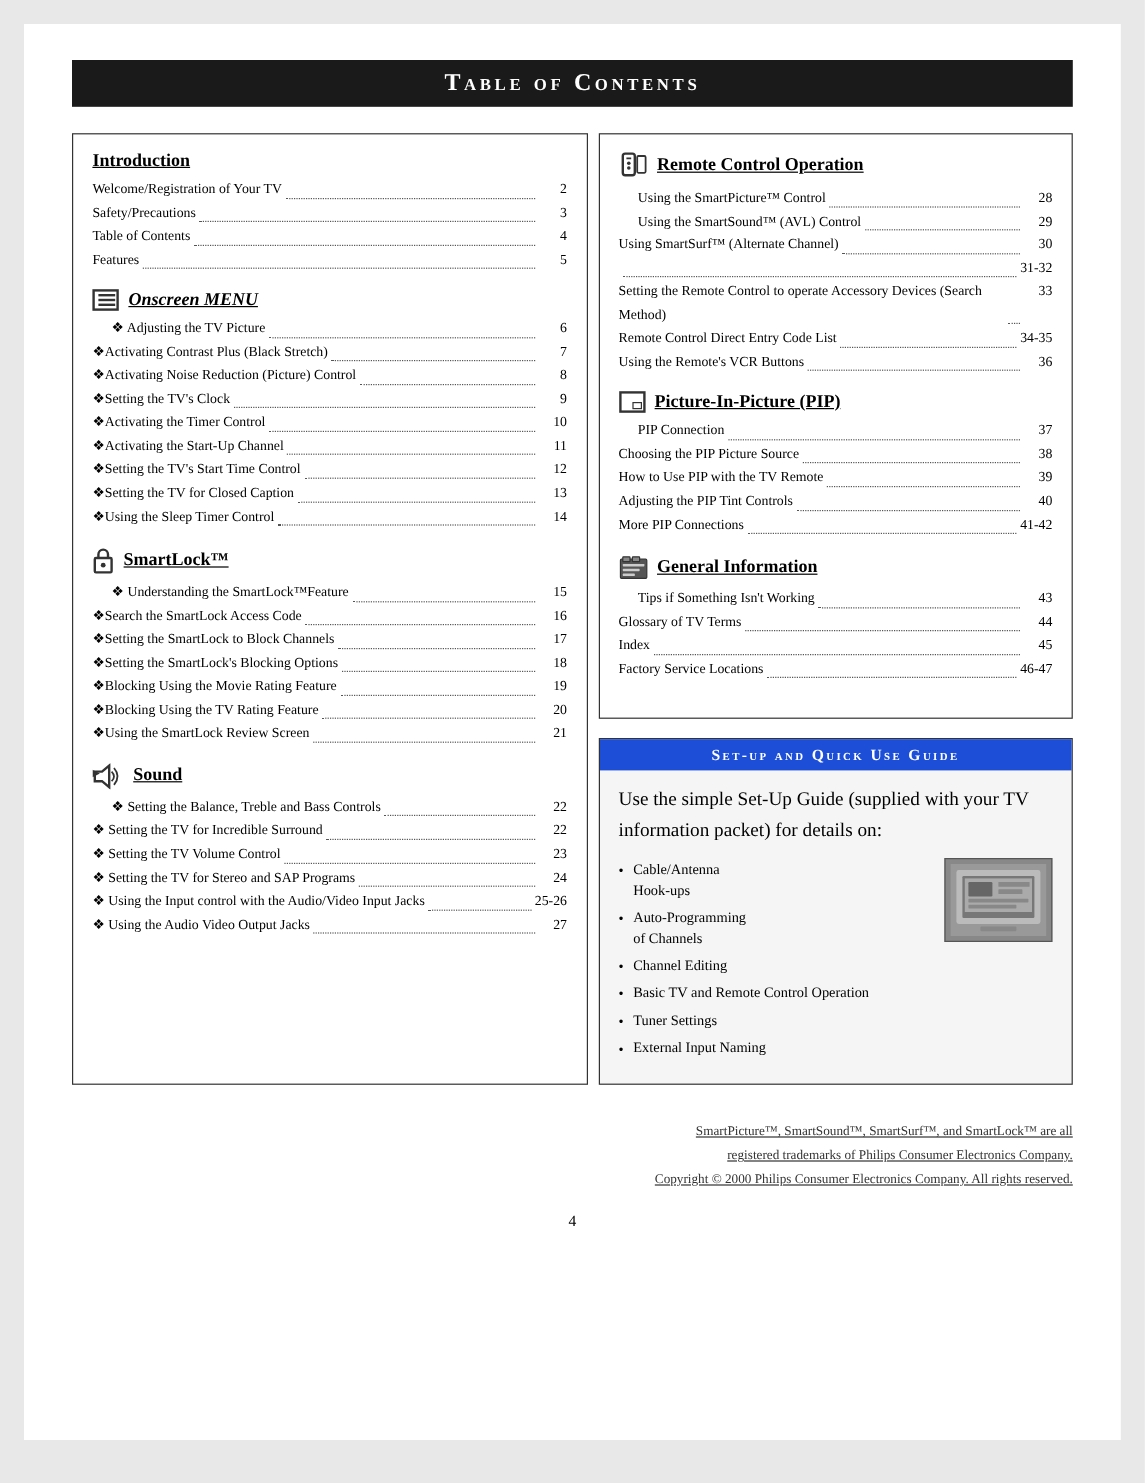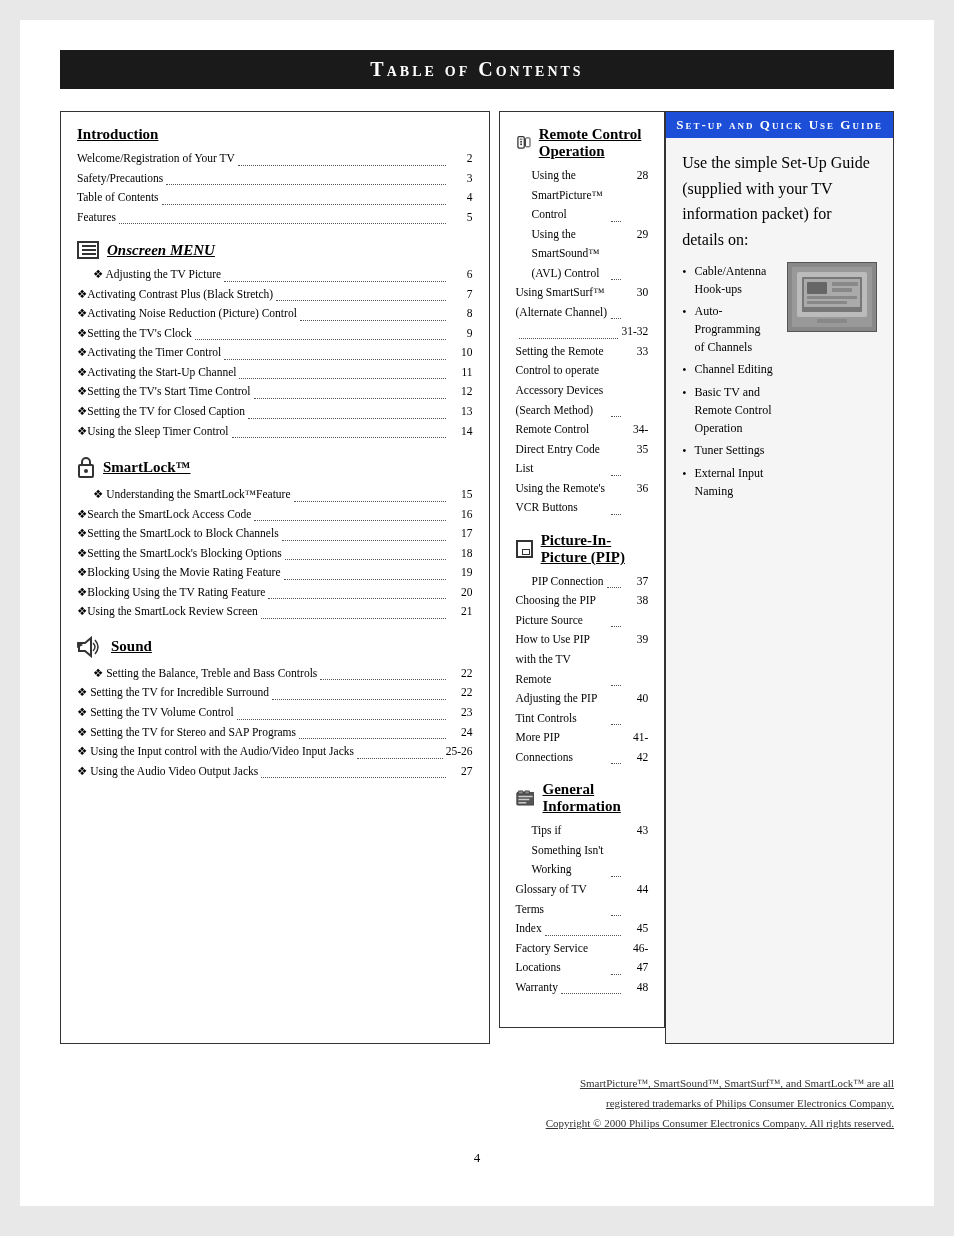--- a/index.html
+++ b/index.html
@@ -35,21 +35,21 @@
       gap: 9px;
     }
     .left-col {
       flex: 1;
       border: 1.5px solid #333;
       padding: 14px 16px 16px 16px;
     }
     .right-col {
       flex: 1;
       display: flex;
-      flex-direction: row;
+      flex-direction: column;
       gap: 0;
     }
     .section-header {
       display: flex;
       align-items: center;
       gap: 8px;
       margin-bottom: 6px;
     }
     .section-title {
       font-size: 15px;
@@ -473,25 +473,20 @@
           </div>
           <div class="toc-item">
             <span>Index</span>
             <span class="dots"></span>
             <span class="page-num">45</span>
           </div>
           <div class="toc-item">
             <span>Factory Service Locations</span>
             <span class="dots"></span>
             <span class="page-num">46-47</span>
-          </div>
-          <div class="toc-item">
-            <span>Warranty</span>
-            <span class="dots"></span>
-            <span class="page-num">48</span>
           </div>
         </div>
 
       </div>
 
       <div class="right-bottom">
         <div class="right-bottom-title">Set-up and Quick Use Guide</div>
         <div class="right-bottom-body">
           <p class="intro-text">Use the simple Set-Up Guide (supplied with your TV information packet) for details on:</p>
           <div class="bullets-and-img">

